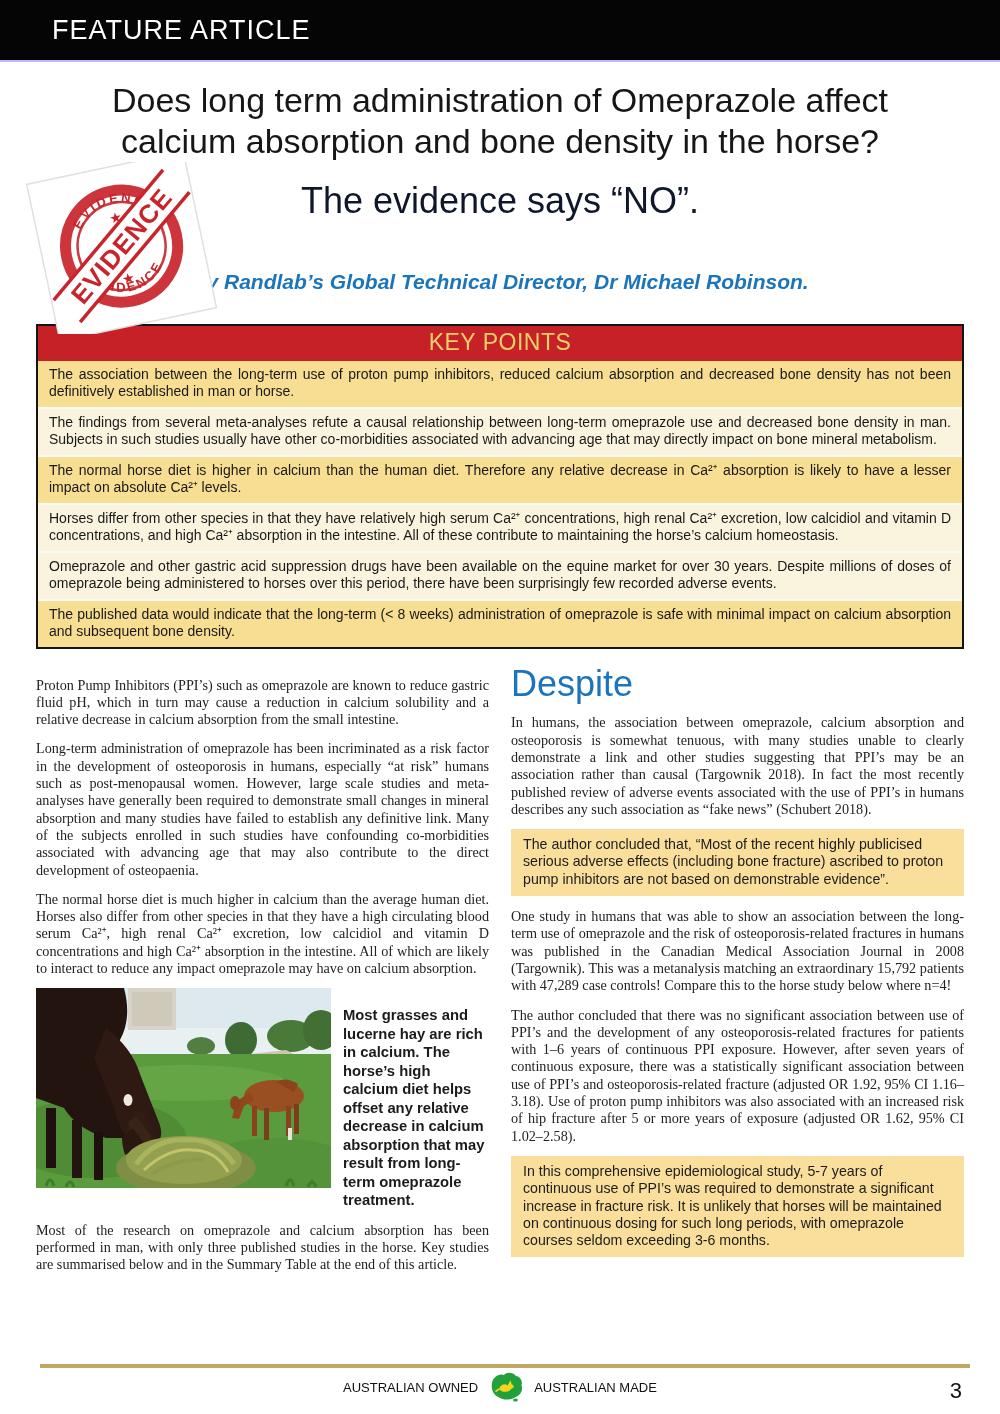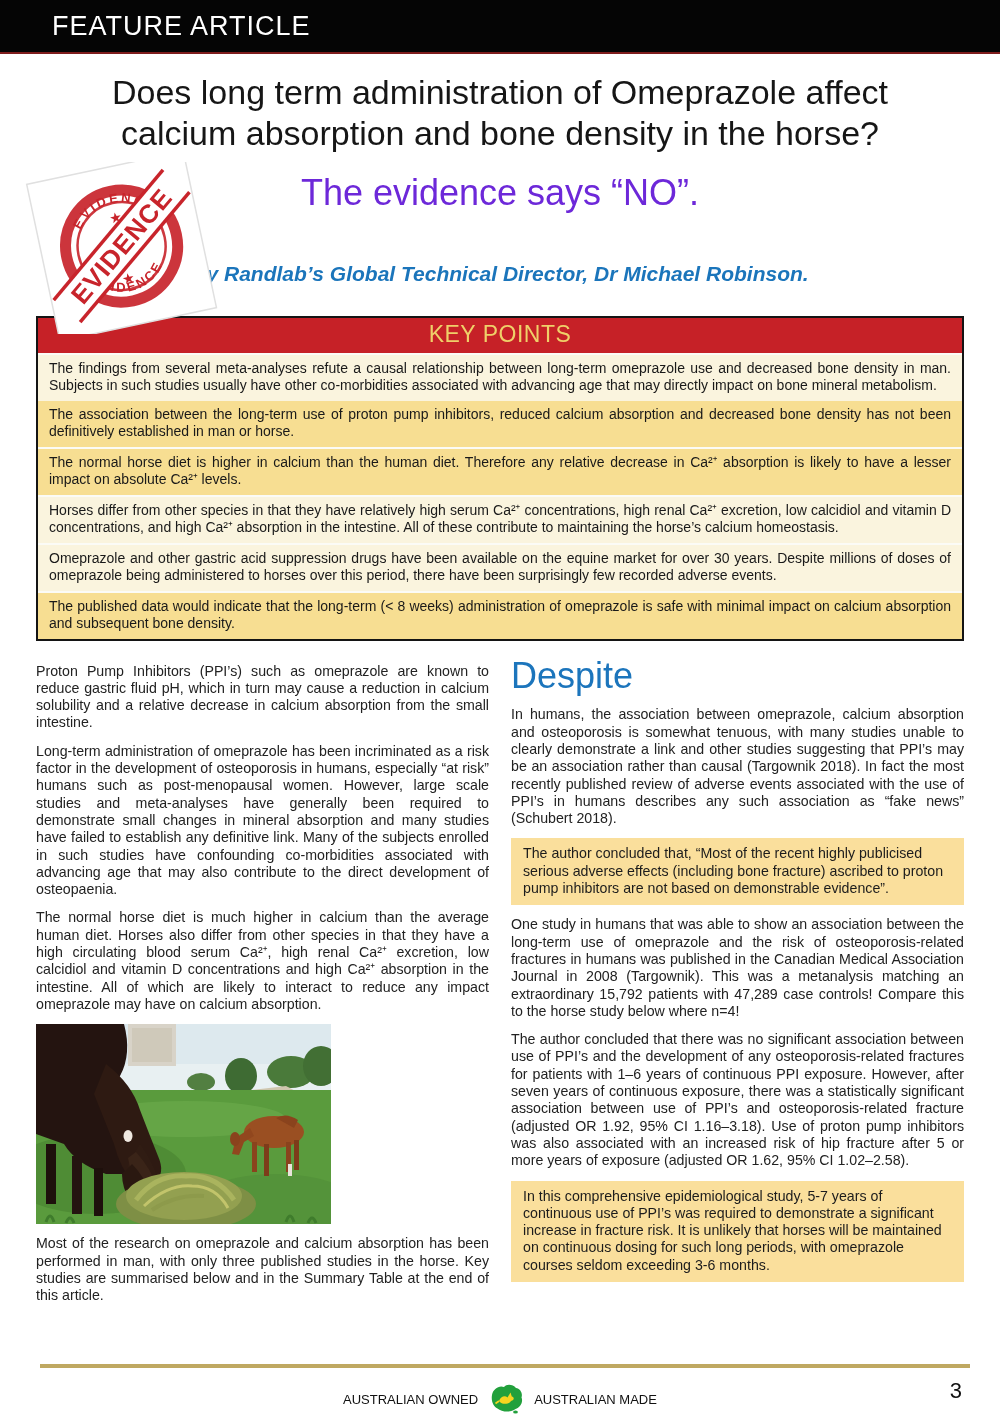--- a/index.html
+++ b/index.html
@@ -3,34 +3,34 @@
 <meta charset="utf-8">
 <style>
   html,body { margin:0; padding:0; background:#e9e9e9; }
   .page {
     position:relative; width:1000px; height:1414px; margin:0 auto;
     background:#ffffff; overflow:hidden;
     font-family:"Liberation Sans", sans-serif; color:#1d1d1b;
   }
   
   .top-bar {
-    position:relative; height:54px; background:#050505;
+    position:relative; height:62px; background:#050505;
     display:flex; align-items:center; padding-left:52px; box-sizing:border-box;
-    border-bottom:2px solid #7f1d1d;
+    border-bottom:2px solid #c4b5fd;
   }
   .top-bar .label { color:#ffffff; font-size:27px; letter-spacing:1px; }
 
   
   .main-title {
     margin:12px auto 0; max-width:900px; text-align:center;
     font-size:34px; line-height:1.2; font-weight:400; color:#161616;
   }
   .sub-title {
     margin:18px auto 0; text-align:center;
-    font-size:36px; font-weight:400; color:#6d28d9;
+    font-size:36px; font-weight:400; color:#0f172a;
   }
   .byline {
     margin:48px auto 0; text-align:center;
     font-size:21px; font-style:italic; color:#1b75bb;font-weight:bold;
   }
 
   
   .stamp-wrap { position:absolute; left:16px; top:162px; width:212px; height:172px; }
 
   
@@ -42,21 +42,21 @@
   .kp-row {
     font-size:14px; line-height:17.5px; padding:5px 11px 6px;
     text-align:justify; color:#191919; border-top:2px solid #fbfbf6;
   }
   .kp-yellow { background:#f7de92; }
   .kp-cream  { background:#faf4de; }
 
   
   .columns { display:flex; gap:22px; margin:16px 36px 0; }
   .col { flex:1 1 0; font-size:14.2px; line-height:17.3px; text-align:justify; color:#222222; }
-  .col p { margin:6px 0 11px; }
+  .col p { margin:12px 0 11px;font-family:Liberation Serif, serif; }
   .humans-heading {
     color:#1c75bc; font-size:36px; line-height:1.05;
     font-weight:400; margin:0 0 12px; text-align:left;
   }
   .callout {
     background:#fadf9c; padding:7px 12px 8px; margin:4px 0 11px;
     text-align:left; color:#1c1c1c;
   }
 
   
@@ -67,21 +67,21 @@
     flex:1 1 auto; font-weight:bold; font-size:14.8px; line-height:18.5px;
     padding-top:18px; text-align:left; color:#1b1b1b;
   }
 
   
   .footer-rule {
     position:absolute; left:40px; right:30px; bottom:46px; height:4px;
     background:#bfa861;
   }
   .footer-center {
-    position:absolute; left:0; right:0; bottom:0; height:30px;
+    position:absolute; left:0; right:0; bottom:12px; height:30px;
     display:flex; align-items:center; justify-content:center; gap:10px;
     font-size:13px; color:#111111;
   }
   .page-number {
     position:absolute; right:38px; bottom:10px;
     font-size:22px; color:#111111;
   }
 </style>
 </head>
 <body>
@@ -121,22 +121,22 @@
             <rect x="-85" y="15.5" width="170" height="3.5" fill="#c8242b"></rect>
             <text x="0" y="9" font-size="26" font-weight="bold" letter-spacing="1" text-anchor="middle" fill="#c8242b">EVIDENCE</text>
           </g>
         </g>
       </g>
     </svg>
   </div>
 
   <div class="key-points">
     <div class="kp-header">KEY POINTS</div>
+    <div class="kp-row kp-yellow" style="border-top:none;">The association between the long-term use of proton pump inhibitors, reduced calcium absorption and decreased bone density has not been definitively established in man or horse.</div>
     <div class="kp-row kp-cream">The findings from several meta-analyses refute a causal relationship between long-term omeprazole use and decreased bone density in man. Subjects in such studies usually have other co-morbidities associated with advancing age that may directly impact on bone mineral metabolism.</div>
-    <div class="kp-row kp-yellow" style="border-top:none;">The association between the long-term use of proton pump inhibitors, reduced calcium absorption and decreased bone density has not been definitively established in man or horse.</div>
     <div class="kp-row kp-yellow">The normal horse diet is higher in calcium than the human diet. Therefore any relative decrease in Ca²⁺ absorption is likely to have a lesser impact on absolute Ca²⁺ levels.</div>
     <div class="kp-row kp-cream">Horses differ from other species in that they have relatively high serum Ca²⁺ concentrations, high renal Ca²⁺ excretion, low calcidiol and vitamin D concentrations, and high Ca²⁺ absorption in the intestine. All of these contribute to maintaining the horse’s calcium homeostasis.</div>
     <div class="kp-row kp-cream">Omeprazole and other gastric acid suppression drugs have been available on the equine market for over 30 years. Despite millions of doses of omeprazole being administered to horses over this period, there have been surprisingly few recorded adverse events.</div>
     <div class="kp-row kp-yellow">The published data would indicate that the long-term (&lt; 8 weeks) administration of omeprazole is safe with minimal impact on calcium absorption and subsequent bone density.</div>
   </div>
 
   <div class="columns">
 
     <div class="col">
       <p>Proton Pump Inhibitors (PPI’s) such as omeprazole are known to reduce gastric fluid pH, which in turn may cause a reduction in calcium solubility and a relative decrease in calcium absorption from the small intestine.</p>
@@ -195,20 +195,21 @@
               <ellipse cx="150" cy="180" rx="70" ry="26" fill="#7e8f45"></ellipse>
               <ellipse cx="148" cy="172" rx="58" ry="24" fill="#93a050"></ellipse>
               <path d="M100,176 Q120,150 150,152 Q180,150 198,176" fill="none" stroke="#aab45e" stroke-width="5"></path>
               <path d="M108,182 Q132,160 156,162 Q180,162 192,184" fill="none" stroke="#c2c46b" stroke-width="3"></path>
               <path d="M116,186 Q140,170 168,172" fill="none" stroke="#8d9a4b" stroke-width="4"></path>
             </g>
 
             <path d="M10,198 q4,-12 8,0 M30,199 q4,-10 8,0 M250,198 q4,-12 8,0 M272,199 q4,-10 8,0" stroke="#3f7c2c" stroke-width="3" fill="none"></path>
           </svg>
         </div>
+        <div class="caption">Most grasses and lucerne hay are rich in calcium. The horse’s high calcium diet helps offset any relative decrease in calcium absorption that may result from long-term omeprazole treatment.</div>
       </div>
 
       <p>Most of the research on omeprazole and calcium absorption has been performed in man, with only three published studies in the horse. Key studies are summarised below and in the Summary Table at the end of this article.</p>
     </div>
 
     <div class="col">
       <h2 class="humans-heading">Despite</h2>
       <p>In humans, the association between omeprazole, calcium absorption and osteoporosis is somewhat tenuous, with many studies unable to clearly demonstrate a link and other studies suggesting that PPI’s may be an association rather than causal (Targownik 2018). In fact the most recently published review of adverse events associated with the use of PPI’s in humans describes any such association as “fake news” (Schubert 2018).</p>
       <div class="callout">The author concluded that, “Most of the recent highly publicised serious adverse effects (including bone fracture) ascribed to proton pump inhibitors are not based on demonstrable evidence”.</div>
       <p>One study in humans that was able to show an association between the long-term use of omeprazole and the risk of osteoporosis-related fractures in humans was published in the Canadian Medical Association Journal in 2008 (Targownik). This was a metanalysis matching an extraordinary 15,792 patients with 47,289 case controls! Compare this to the horse study below where n=4!</p>

